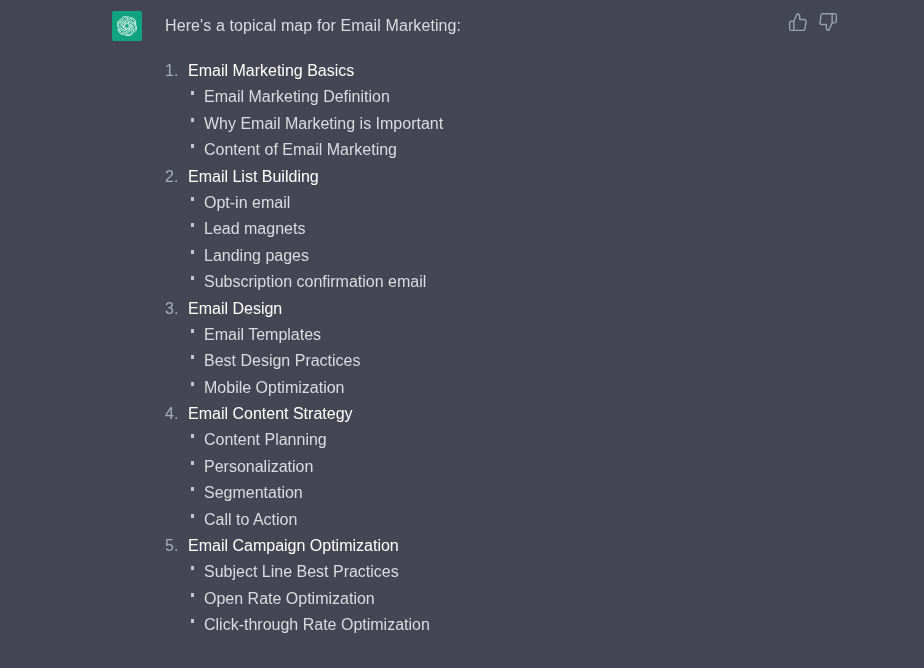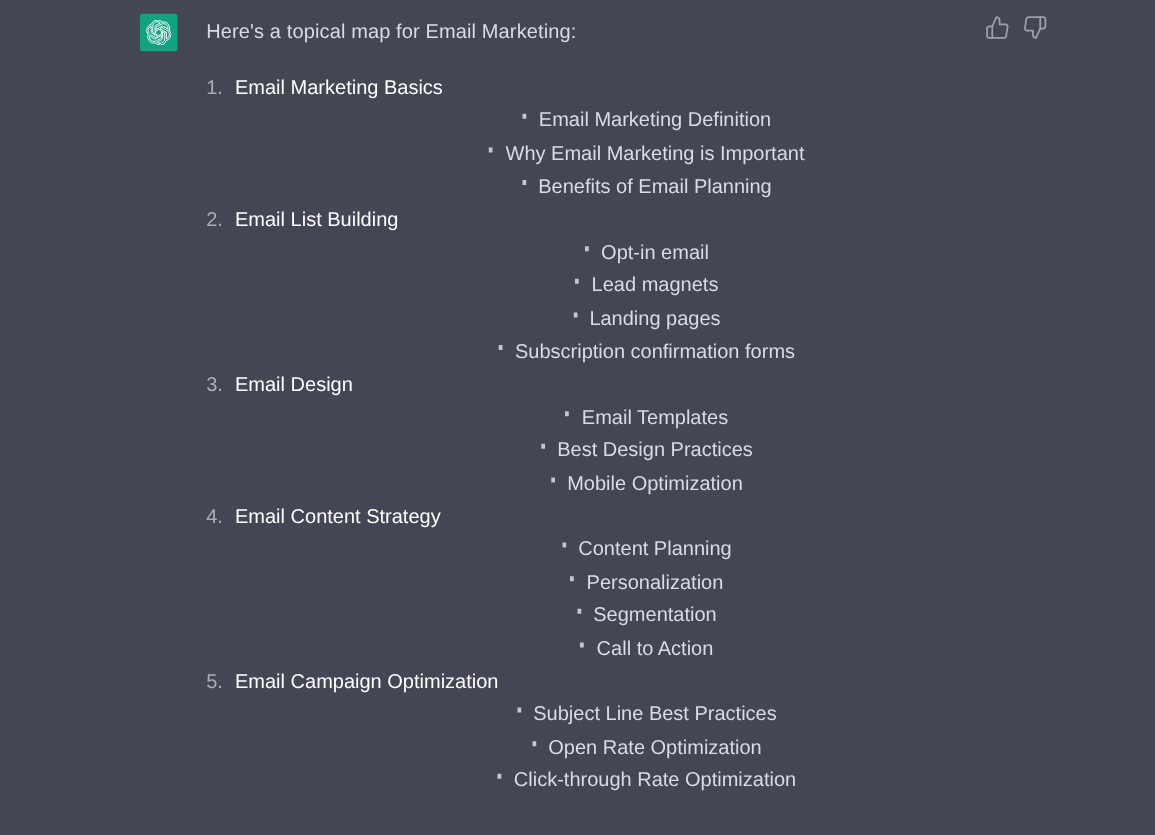--- a/index.html
+++ b/index.html
@@ -117,21 +117,20 @@
     list-style: none;
     margin: 0;
     padding: 0;
   }
   .sub-item {
     display: flex;
     align-items: baseline;
     height: 26.4px;
     line-height: 26.4px;
     padding-left: 23px;
-    justify-content: center;
   }
   .sub-bullet {
     flex: 0 0 16px;
     width: 16px;
     position: relative;
     align-self: flex-start;
   }
   .sub-bullet::before {
     content: "";
     position: absolute;
@@ -187,21 +186,21 @@
           <li class="sub-item">
             <span class="sub-bullet"></span>
             <span class="sub-label">Email Marketing Definition</span>
           </li>
           <li class="sub-item">
             <span class="sub-bullet"></span>
             <span class="sub-label">Why Email Marketing is Important</span>
           </li>
           <li class="sub-item">
             <span class="sub-bullet"></span>
-            <span class="sub-label">Benefits of Email Planning</span>
+            <span class="sub-label">Content of Email Marketing</span>
           </li>
         </ul>
       </li>
 
       <li class="section">
         <div class="section-head">
           <span class="section-num">2.</span>
           <span class="section-title">Email List Building</span>
         </div>
         <ul class="sub-list">
@@ -212,21 +211,21 @@
           <li class="sub-item">
             <span class="sub-bullet"></span>
             <span class="sub-label">Lead magnets</span>
           </li>
           <li class="sub-item">
             <span class="sub-bullet"></span>
             <span class="sub-label">Landing pages</span>
           </li>
           <li class="sub-item">
             <span class="sub-bullet"></span>
-            <span class="sub-label">Subscription confirmation forms</span>
+            <span class="sub-label">Subscription confirmation email</span>
           </li>
         </ul>
       </li>
 
       <li class="section">
         <div class="section-head">
           <span class="section-num">3.</span>
           <span class="section-title">Email Design</span>
         </div>
         <ul class="sub-list">

